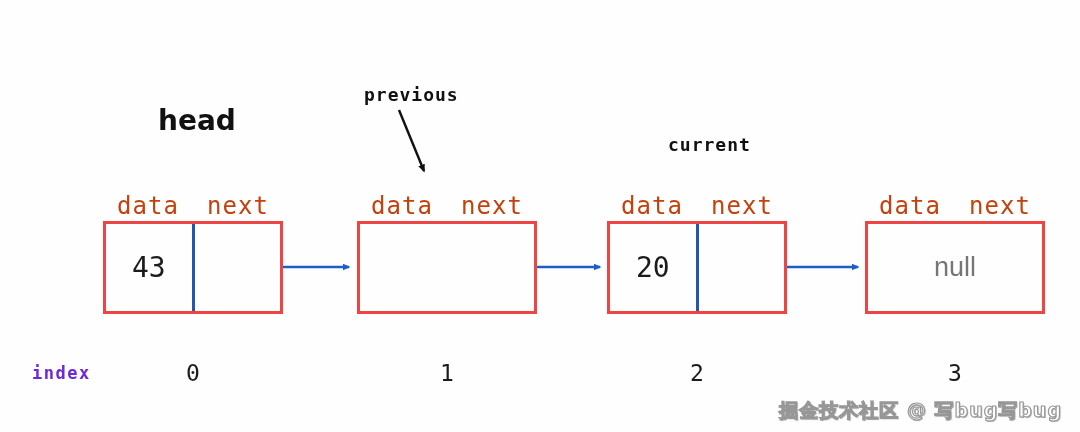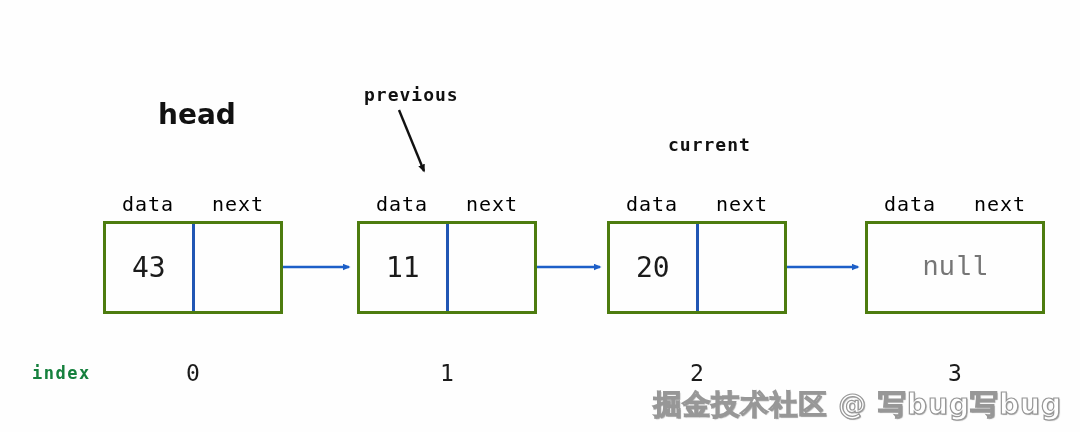--- a/index.html
+++ b/index.html
@@ -27,98 +27,98 @@
     font-family: "DejaVu Sans Mono", monospace;
     font-weight: 700;
     font-size: 18px;
     letter-spacing: 1px;
     color: #111111;
     white-space: nowrap;
   }
   .head-label {
     position: absolute;
     left: 158px;
-    top: 98px;
+    top: 104px;
     font-family: "DejaVu Sans", "Liberation Sans", sans-serif;
     font-weight: 700;
     font-size: 28px;
     color: #111111;
   }
   .previous-label { left: 364px; top: 84px; }
   .current-label  { left: 668px; top: 134px; text-align: center; }
 
   .node {
     position: absolute;
     top: 221px;
     width: 180px;
     height: 93px;
   }
   .cell-labels {
     position: absolute;
     top: -29px;
     left: 0;
     width: 100%;
     display: flex;
-    font-size: 20px;
+    font-size: 24px;
     letter-spacing: 1px;
-    color: #000000;
+    color: #c2410c;
   }
   .cell-labels span {
     flex: 1;
     text-align: center;
   }
   .box {
     position: absolute;
     top: 0; left: 0;
     width: 174px;
     height: 87px;
-    border: 3px solid #4d7c0f;
+    border: 3px solid #ef4444;
     background: #fefefe;
     display: flex;
   }
   .cell {
     flex: 1;
     display: flex;
     align-items: center;
     justify-content: center;
     font-size: 28px;
     color: #1b1b1b;
   }
   .cell.data-cell {
     border-right: 3px solid #2156b4;
   }
   .null-value {
-    font-family: Liberation Mono, monospace;
+    font-family: Liberation Sans, sans-serif;
     font-size: 27px;
     color: #767676;
   }
   .index-label {
     position: absolute;
     left: 32px;
     top: 363px;
     font-weight: 700;
     font-size: 17px;
     letter-spacing: 1.5px;
-    color: #15803d;
+    color: #6d28d9;
   }
   .index-num {
     position: absolute;
     top: 360px;
     width: 80px;
     text-align: center;
     font-size: 23px;
     color: #1b1b1b;
   }
   .watermark {
     position: absolute;
     right: 18px;
     bottom: 8px;
     font-family: "DejaVu Sans", "Liberation Sans", sans-serif;
     font-weight: 700;
-    font-size: 28px;
+    font-size: 19px;
     letter-spacing: 1px;
     color: #ffffff;
     -webkit-text-stroke: 1.2px #979797;
     text-shadow: 1px 1px 1px #ababab;
     white-space: nowrap;
   }
 </style>
 </head>
 <body>
 
@@ -165,23 +165,20 @@
       </div>
     </div>
   </div>
 
   <div class="node" style="left:357px">
     <div class="cell-labels">
       <span>data</span>
       <span>next</span>
     </div>
     <div class="box">
-      <div class="cell data-cell">
-        <span>11</span>
-      </div>
       <div class="cell next-cell">
         <span></span>
       </div>
     </div>
   </div>
 
   <div class="node" style="left:607px">
     <div class="cell-labels">
       <span>data</span>
       <span>next</span>

